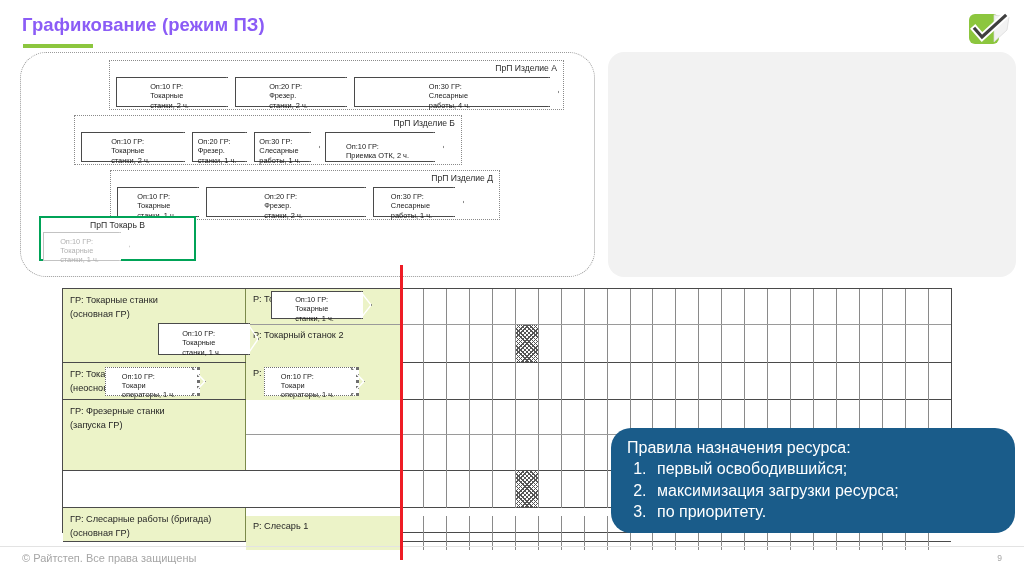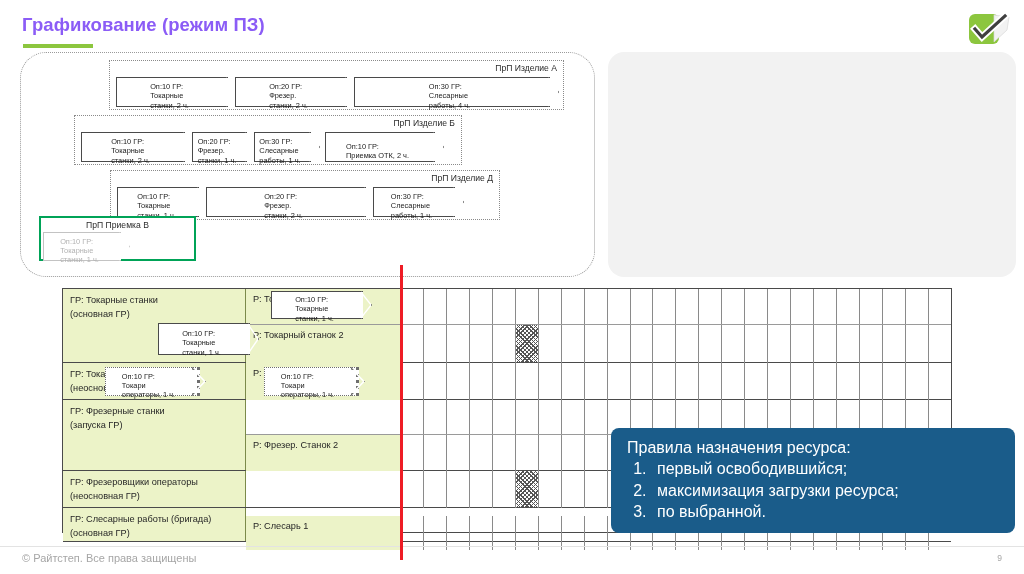--- a/index.html
+++ b/index.html
@@ -60,21 +60,21 @@
   .cells{position:absolute;left:155px;right:0;top:0;bottom:0;display:flex;}
   .cell{flex:1 1 0;border-right:1.1px solid #8a8a8a;box-sizing:border-box;}
   .cell:last-child{border-right:none;}
   .cell.hatch{background-image:
       repeating-linear-gradient(45deg,#555 0 1px,transparent 1px 3px),
       repeating-linear-gradient(-45deg,#555 0 1px,transparent 1px 3px);}
   #redline{position:absolute;left:400px;top:265px;width:3px;height:295px;background:#ee1c25;z-index:60;}
 
   
   #rules{position:absolute;left:611px;top:428px;width:404px;height:105px;
-      background:#1a5c8a;border-radius:8px;box-sizing:border-box;padding:9px 14px 0 16px;z-index:70;}
+      background:#1a5c8a;border-radius:20px;box-sizing:border-box;padding:9px 14px 0 16px;z-index:70;}
   #rules .rtitle{color:#fff;font-size:16px;line-height:1.33;}
   #rules ol{margin:0;padding-left:24px;color:#fff;font-size:16px;line-height:1.33;}
   #rules ol li{padding-left:6px;}
 
   
   #footer-line{position:absolute;left:0;top:546px;width:1024px;height:1px;background:#e3e3e3;}
   #copyright{position:absolute;left:22px;top:552px;font-size:11px;color:#a6a6a6;text-align:center;}
   #pageno{position:absolute;right:22px;top:553px;font-size:8.5px;color:#a6a6a6;}
 </style>
 </head>
@@ -129,21 +129,21 @@
 станки, 1 ч</div>
     <div class="op" style="left: 95px; top: 16px; width: 160px; height: 30px; white-space: pre-line;">Оп:20 ГР:
 Фрезер.
 станки, 2 ч.</div>
     <div class="op" style="left: 262px; top: 16px; width: 82px; height: 30px; white-space: pre-line;">Оп:30 ГР:
 Слесарные
 работы, 1 ч.</div>
   </div>
 
   <div class="prp-frame green" style="left:18px;top:163px;width:157px;height:45px;">
-    <div class="prp-label left">ПрП Приемка В</div>
+    <div class="prp-label left">ПрП Токарь В</div>
     <div class="op ghost" style="left: 2px; top: 14px; width: 78px; height: 29px; white-space: pre-line;">Оп:10 ГР:
 Токарные
 станки, 1 ч.</div>
   </div>
 </div>
 
 <div id="info-panel">
 </div>
 
 <div id="gantt">
@@ -270,21 +270,20 @@
           <div class="cell"></div>
           <div class="cell"></div>
           <div class="cell"></div>
           <div class="cell"></div>
           <div class="cell"></div>
           <div class="cell"></div>
           <div class="cell"></div>
         </div>
     </div>
     <div class="res" style="top:35px;height:36px;">
-      <div class="rname">Р: Фрезер. Станок 2</div>
       <div class="cells">
           <div class="cell"></div>
           <div class="cell"></div>
           <div class="cell"></div>
           <div class="cell"></div>
           <div class="cell"></div>
           <div class="cell"></div>
           <div class="cell"></div>
           <div class="cell"></div>
           <div class="cell"></div>
@@ -301,22 +300,20 @@
           <div class="cell"></div>
           <div class="cell"></div>
           <div class="cell"></div>
           <div class="cell"></div>
           <div class="cell"></div>
         </div>
     </div>
   </div>
 
   <div class="grow" style="top:182px;height:37px;">
-    <div class="gname" style="white-space: pre-line;">ГР: Фрезеровщики операторы
-(неосновная ГР)</div>
     <div class="res" style="top:0;height:37px;">
       <div class="cells">
           <div class="cell"></div>
           <div class="cell"></div>
           <div class="cell"></div>
           <div class="cell"></div>
           <div class="cell"></div>
           <div class="cell hatch"></div>
           <div class="cell"></div>
           <div class="cell"></div>
@@ -388,19 +385,19 @@
 операторы, 1 ч.</div>
 </div>
 
 <div id="redline"></div>
 
 <div id="rules">
   <div class="rtitle">Правила назначения ресурса:</div>
   <ol>
     <li>первый освободившийся;</li>
     <li>максимизация загрузки ресурса;</li>
-    <li>по выбранной.</li>
+    <li>по приоритету.</li>
   </ol>
 </div>
 
 <div id="footer-line"></div>
 <div id="copyright">© Райтстеп. Все права защищены</div>
 <div id="pageno">9</div>
 
 </body></html>

